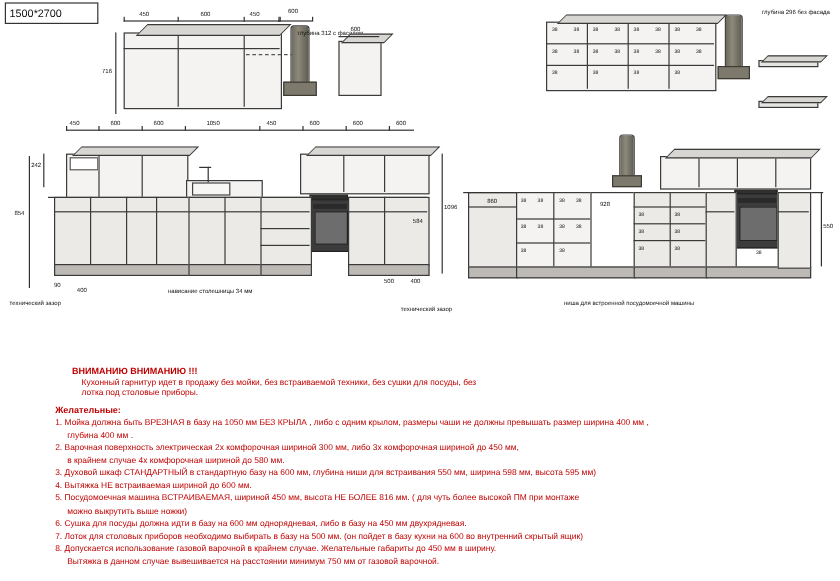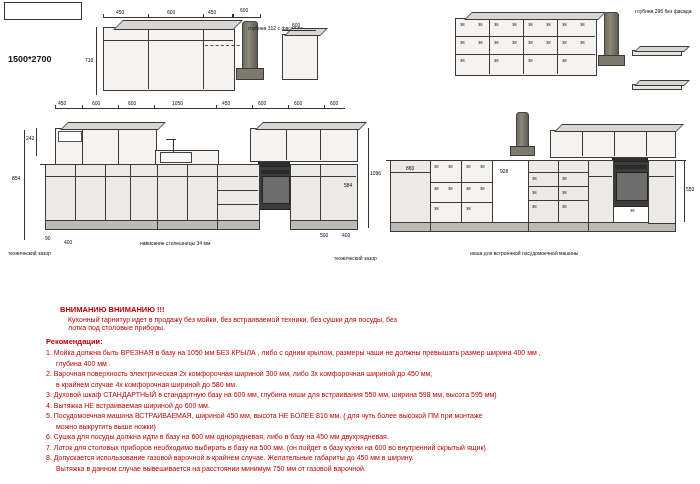--- a/index.html
+++ b/index.html
@@ -21,21 +21,21 @@
   .box{position:absolute;border:0.6px solid #3a3a3a;background:#eceae6;}
   .box.lt{background:#f4f3f1;}
   .box.dk{background:#d8d6d2;}
   .box.dkr{background:#bdbab6;}
   .box.white{background:#ffffff;}
   .oven{position:absolute;border:0.7px solid #222;background:#3c3c3c;}
   .oven .glass{position:absolute;left:8%;top:22%;width:84%;height:62%;background:#6d6d6d;border:0.5px solid #222;}
   .oven .knobs{position:absolute;left:6%;top:6%;width:88%;height:10%;background:#2a2a2a;}
   .hob{position:absolute;background:#2f2f2f;border:0.6px solid #222;}
   .sinkline{position:absolute;border:0.6px solid #444;background:#f7f7f5;}
-  .title{position:absolute;left:8px;top:6px;font-size:9px;font-weight:bold;margin-top:48px;}
+  .title{position:absolute;left:8px;top:6px;font-size:9px;font-weight:normal;}
   .frame{position:absolute;left:4px;top:2px;width:76px;height:16px;border:0.8px solid #333;}
   
   .notes{position:absolute;left:46px;top:305px;width:650px;color:#c00000;}
   .notes .warn{font-size:7.5px;font-weight:bold;margin:0 0 2px 14px;}
   .notes .warnline{font-size:7px;margin:0 0 1px 22px;}
   .notes .rec{font-size:7.5px;font-weight:bold;margin:6px 0 2px 0;}
   .notes ol{margin:0;padding:0;list-style:none;}
   .notes li{font-size:7px;line-height:10.5px;margin:0;}
   
   .pipe{position:absolute;background:linear-gradient(90deg,#6e6a5e,#8d8a7c 40%,#5f5c51);border:0.5px solid #444;}
@@ -276,21 +276,21 @@
 
   <div class="dimv" style="left:684px;top:160px;height:62px;"></div>
   <div class="lbl" style="left:686px;top:186px;">550</div>
 
   <div class="lbl" style="left:470px;top:250px;">ниша для встроенной посудомоечной машины</div>
 
   <div class="notes">
     <div class="warn">ВНИМАНИЮ ВНИМАНИЮ !!!</div>
     <div class="warnline">Кухонный гарнитур идет в продажу без мойки, без встраиваемой техники, без сушки для посуды, без</div>
     <div class="warnline">лотка под столовые приборы.</div>
-    <div class="rec">Рекомендации:</div>
+    <div class="rec">Желательные:</div>
     <ol>
       <li>1.  Мойка должна быть ВРЕЗНАЯ в базу на 1050 мм БЕЗ КРЫЛА , либо с одним крылом, размеры чаши  не должны превышать размер ширина  400  мм ,</li>
       <li style="margin-left:10px;">глубина  400 мм .</li>
       <li>2.  Варочная поверхность электрическая 2х комфорочная шириной 300 мм, либо 3х комфорочная шириной до 450 мм,</li>
       <li style="margin-left:10px;">в крайнем случае 4х комфорочная шириной до 580 мм.</li>
       <li>3.  Духовой шкаф СТАНДАРТНЫЙ в стандартную базу на 600 мм, глубина ниши для встраивания 550 мм, ширина 598 мм, высота 595 мм)</li>
       <li>4. Вытяжка НЕ встраиваемая шириной до 600 мм.</li>
       <li>5. Посудомоечная машина ВСТРАИВАЕМАЯ, шириной 450 мм, высота НЕ БОЛЕЕ 816 мм. ( для чуть более высокой ПМ при монтаже</li>
       <li style="margin-left:10px;">можно выкрутить выше ножки)</li>
       <li>6. Сушка для посуды должна идти в базу на 600 мм однорядневая, либо в базу на 450 мм двухрядневая.</li>

